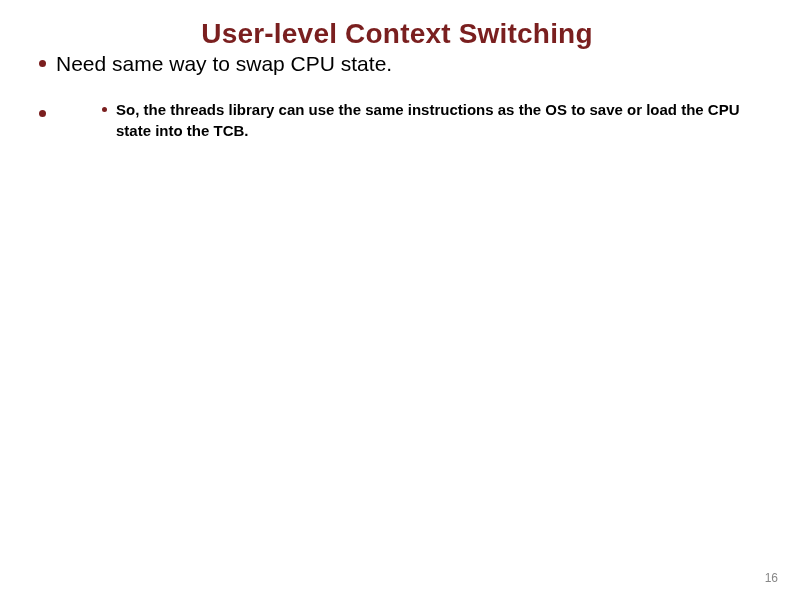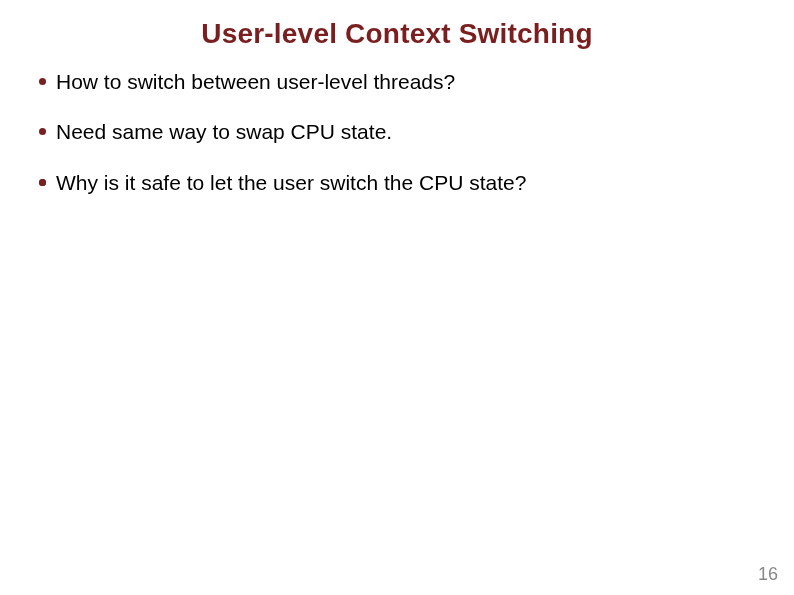--- a/index.html
+++ b/index.html
@@ -15,21 +15,20 @@
     width: 100%;
     height: 100%;
     padding: 18px 30px 20px 30px;
     position: relative;
   }
   .title {
     text-align: center;
     font-size: 28px;
     font-weight: bold;
     color: #7a1f1f;
-    margin-bottom: 18px;
     letter-spacing: 0.2px;
   }
   ul.main {
     list-style: none;
     padding-left: 0;
   }
   ul.main > li {
     position: relative;
     padding-left: 26px;
     margin-bottom: 22px;
@@ -67,38 +66,37 @@
     top: 7px;
     width: 5px;
     height: 5px;
     background: #7a1f1f;
     border-radius: 50%;
   }
   .pagenum {
     position: absolute;
     right: 16px;
     bottom: 10px;
-    font-size: 18px;
+    font-size: 12px;
     color: #888888;
   }
 </style>
 </head>
 <body>
 
 <div class="slide">
   <h1 class="title">User-level Context Switching</h1>
 
   <ul class="main">
     <li>
-      <span>How to switch between user-level threads?</span>
-    </li>
-    <li>
       <span>Need same way to swap CPU state.</span>
     </li>
     <li>
-    </li>
-    <li>
-      <span>Why is it safe to let the user switch the CPU state?</span>
+      <ul class="sub">
+        <li>
+          <span>So, the threads library can use the same instructions as the OS to save or load the CPU state into the TCB.</span>
+        </li>
+      </ul>
     </li>
   </ul>
 
   <div class="pagenum">16</div>
 </div>
 
 </body></html>

